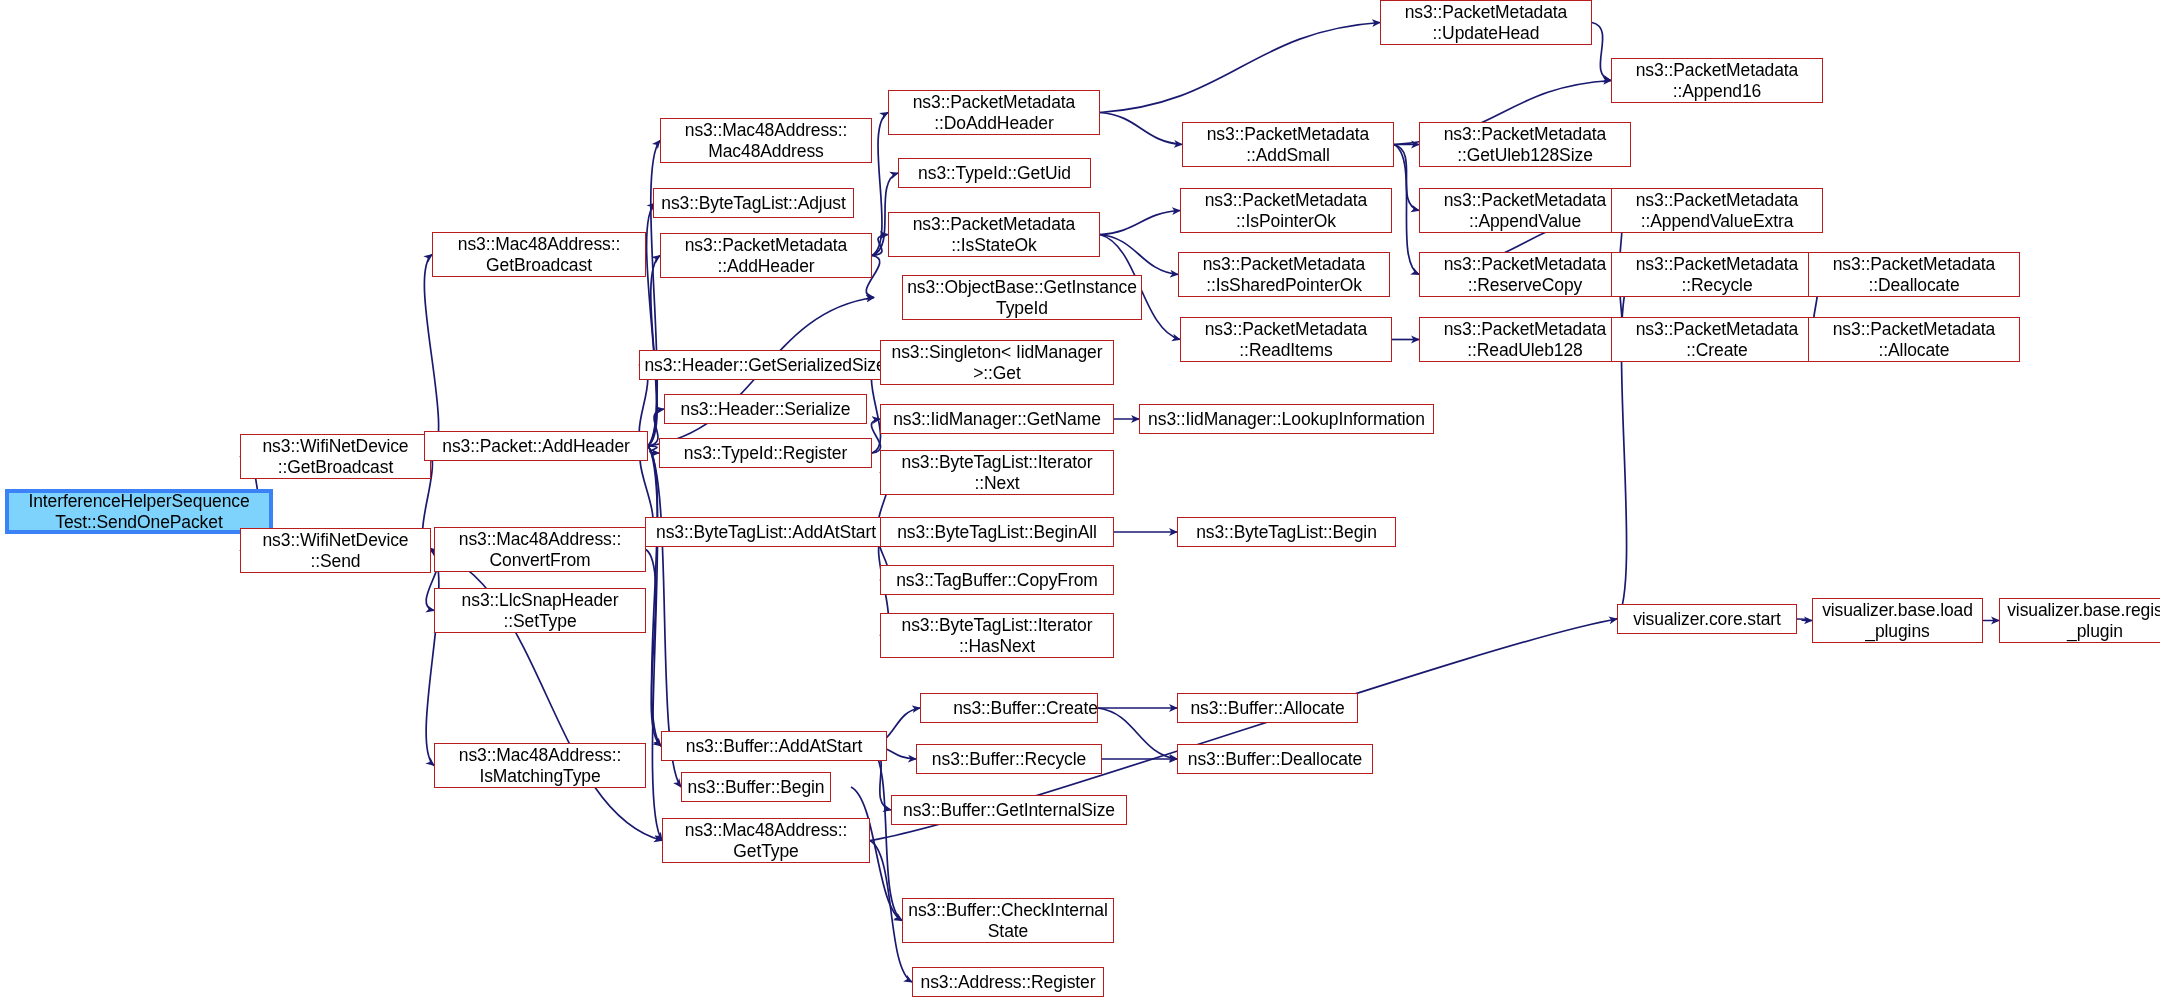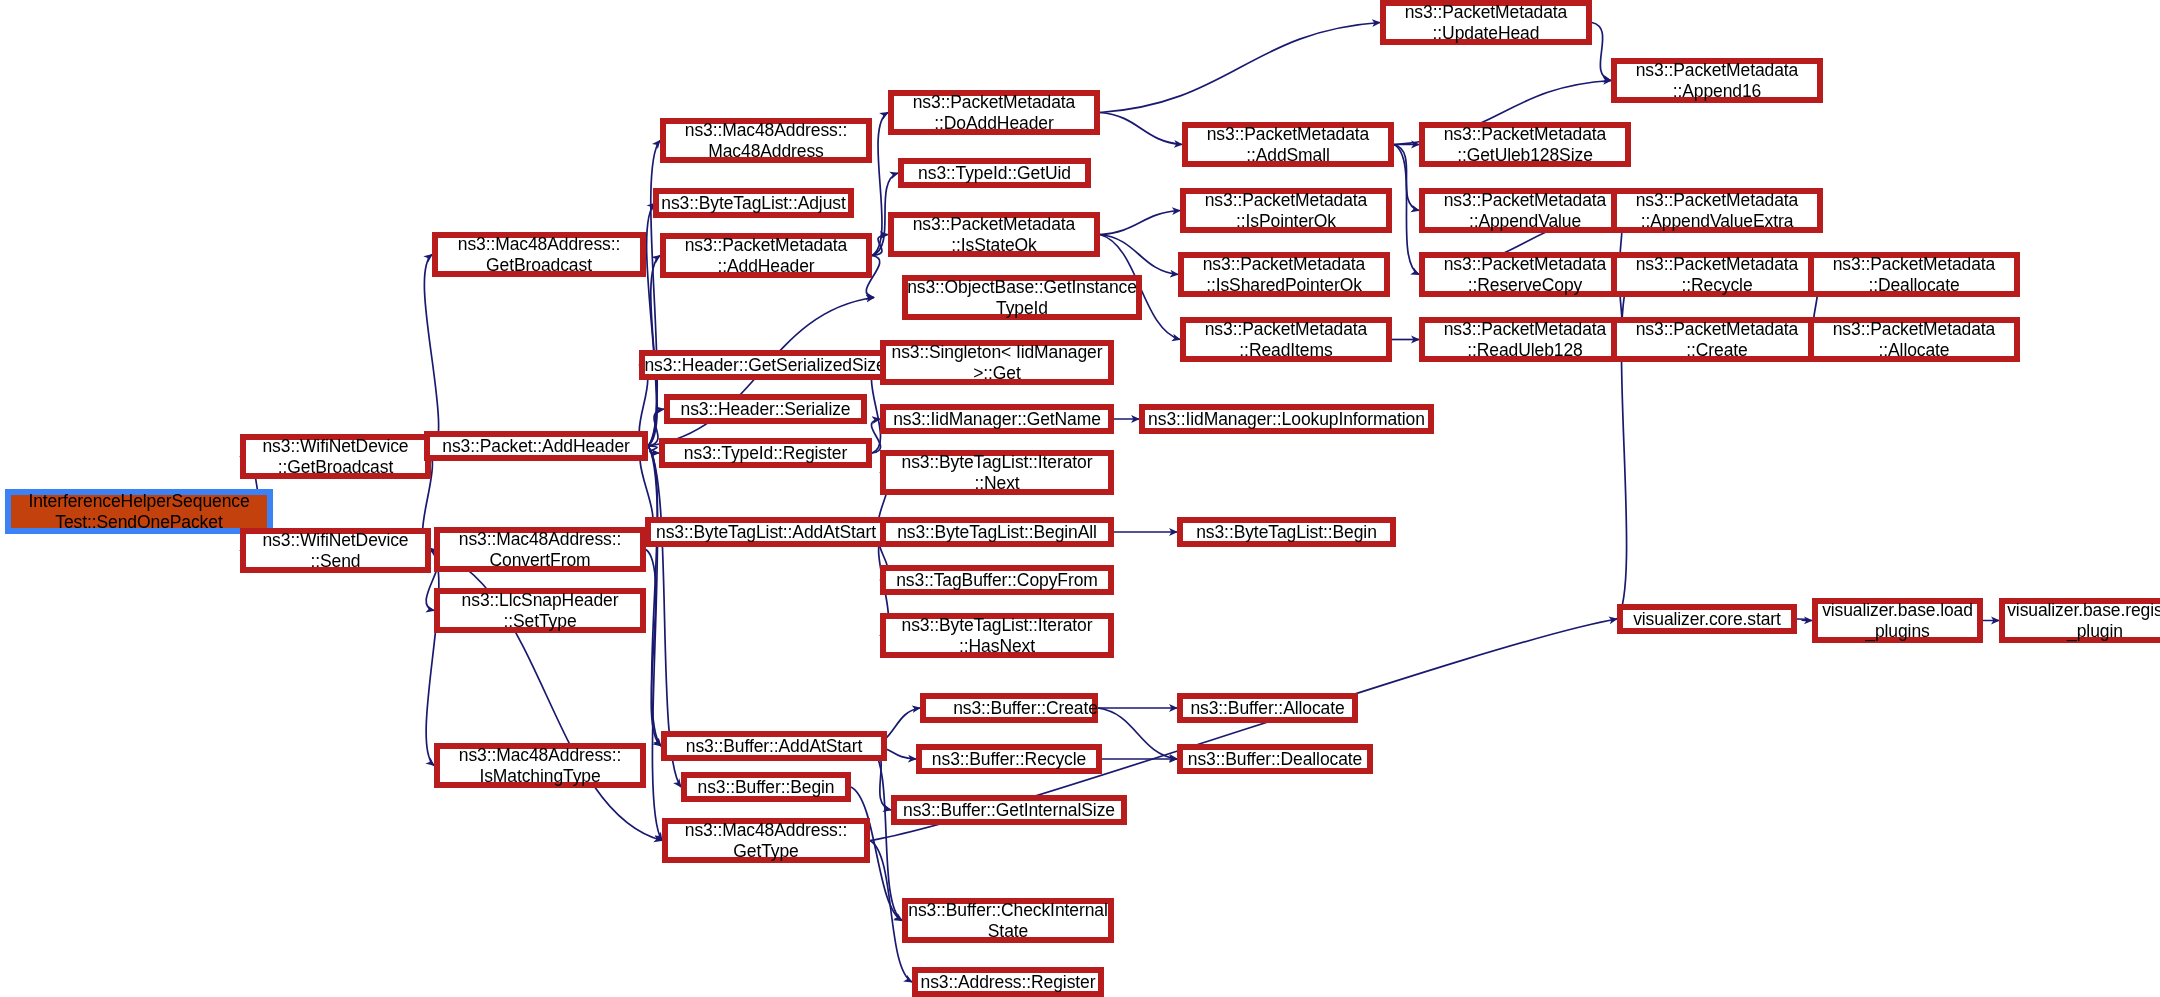--- a/index.html
+++ b/index.html
@@ -19,36 +19,36 @@
     position: absolute;
     left: 0;
     top: 0;
     width: 2160px;
     height: 997px;
     pointer-events: none;
   }
   .node {
     position: absolute;
     box-sizing: border-box;
-    border: 6px solid #b91c1c;
+    border: 1px solid #b91c1c;
     background: #ffffff;
     color: #000000;
     font-size: 17.5px;
     line-height: 21px;
     display: flex;
     align-items: center;
     justify-content: center;
     text-align: center;
     white-space: pre;
     letter-spacing: -0.1px;
     z-index: 5;
   }
   .node.root {
-    background: #c2410c;
-    border: 6px solid #3b82f6;
+    background: #7dd3fc;
+    border: 4px solid #3b82f6;
   }
 </style>
 </head>
 <body>
 
 <div id="canvas">
   <svg id="edges" viewBox="0 0 2160 997" xmlns="http://www.w3.org/2000/svg">
     <defs>
       <marker id="arrow" viewBox="0 0 10 10" refX="9" refY="5" markerWidth="5.2" markerHeight="5.2" orient="auto-start-reverse">
         <path d="M 0 0.6 L 10 5 L 0 9.4 L 2.6 5 Z" fill="#191970"></path>
@@ -139,21 +139,21 @@
       <div class="node" style="left: 660px; top: 118px; width: 212px; height: 45px;">ns3::Mac48Address::
 Mac48Address</div>
       <div class="node" style="left: 653px; top: 188px; width: 201px; height: 30px;">ns3::ByteTagList::Adjust</div>
       <div class="node" style="left: 660px; top: 233px; width: 212px; height: 45px;">ns3::PacketMetadata
 ::AddHeader</div>
       <div class="node" style="left: 639px; top: 350px; width: 252px; height: 30px;">ns3::Header::GetSerializedSize</div>
       <div class="node" style="left: 664px; top: 394px; width: 203px; height: 30px;">ns3::Header::Serialize</div>
       <div class="node" style="left: 659px; top: 438px; width: 213px; height: 30px;">ns3::TypeId::Register</div>
       <div class="node" style="left: 645px; top: 517px; width: 242px; height: 30px;">ns3::ByteTagList::AddAtStart</div>
       <div class="node" style="left: 661px; top: 731px; width: 226px; height: 30px;">ns3::Buffer::AddAtStart</div>
-      <div class="node" style="left: 681px; top: 772px; width: 170px; height: 30px;">ns3::Buffer::Begin</div>
+      <div class="node" style="left: 681px; top: 772px; width: 150px; height: 30px;">ns3::Buffer::Begin</div>
       <div class="node" style="left: 662px; top: 818px; width: 208px; height: 45px;">ns3::Mac48Address::
 GetType</div>
       <div class="node" style="left: 888px; top: 90px; width: 212px; height: 45px;">ns3::PacketMetadata
 ::DoAddHeader</div>
       <div class="node" style="left: 898px; top: 158px; width: 193px; height: 30px;">ns3::TypeId::GetUid</div>
       <div class="node" style="left: 888px; top: 212px; width: 212px; height: 45px;">ns3::PacketMetadata
 ::IsStateOk</div>
       <div class="node" style="left: 874px; top: 275px; width: 240px; height: 45px; margin-left: 28px;">ns3::ObjectBase::GetInstance
 TypeId</div>
       <div class="node" style="left: 880px; top: 340px; width: 234px; height: 45px;">ns3::Singleton&lt; IidManager

